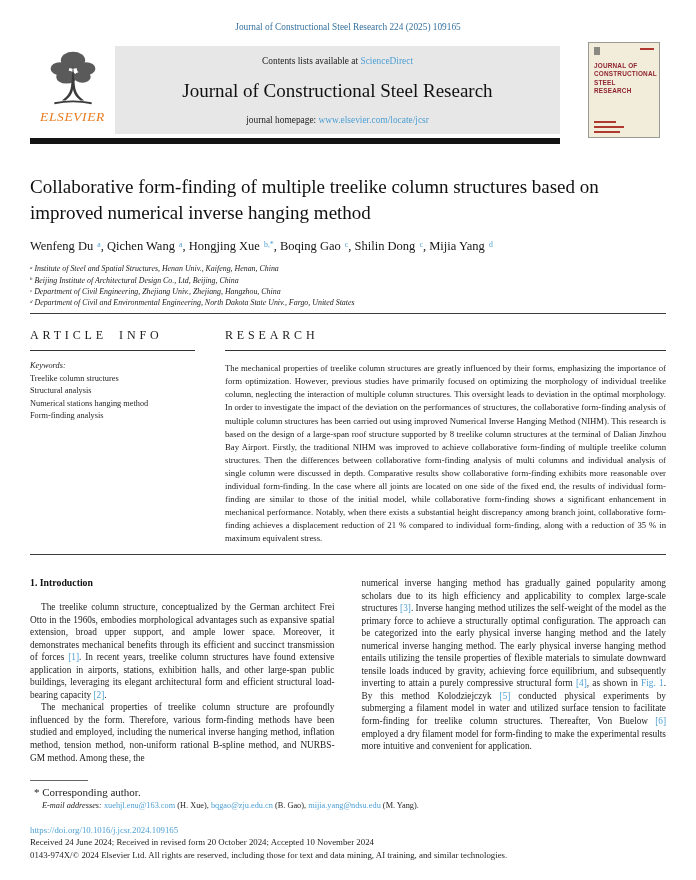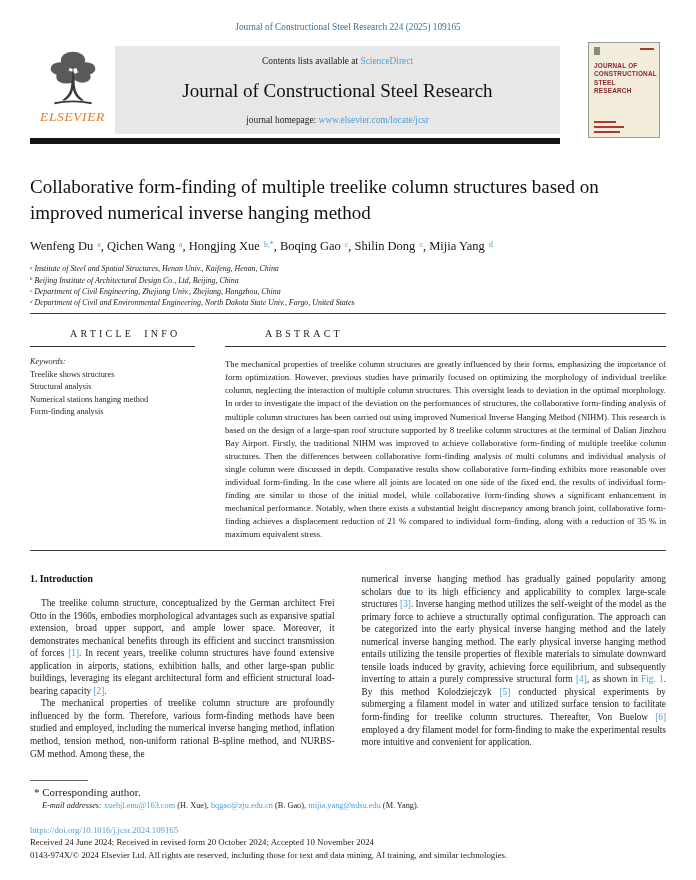--- a/index.html
+++ b/index.html
@@ -111,22 +111,22 @@
   .affil-sup{font-style:italic;margin-right:2px;}
   .rule-full{border-top:1px solid #3c3c3c;margin:5px 30px 0 30px;}
   .meta-grid{
     display:flex;
     margin:0 30px;
     padding-top:14px;
   }
   .info-col{width:165px;margin-right:30px;flex:none;}
   .abs-col{flex:1;}
   .col-heading{
-    font-size:10px;color:#1c1c1c;
-    letter-spacing:0.32em;word-spacing:0.45em;margin-left:40px;
+    font-size:12px;color:#1c1c1c;
+    letter-spacing:0.32em;word-spacing:0.45em;
   }
   .col-rule{border-top:1px solid #333;margin-top:7px;}
   .kw-label{margin-top:9px;font-style:italic;font-size:8.3px;line-height:1.5;}
   .kw{font-size:8.3px;line-height:1.5;}
   .abs-text{
     margin-top:11px;
     font-size:8.7px;line-height:1.5;
     text-align:justify;
     color:#1c1c1c;
   }
@@ -216,27 +216,27 @@
     <div class="affil"><span class="affil-sup">d</span><span>Department of Civil and Environmental Engineering, North Dakota State Univ., Fargo, United States</span></div>
   </div>
 
   <div class="rule-full"></div>
 
   <div class="meta-grid">
     <div class="info-col">
       <div class="col-heading">ARTICLE INFO</div>
       <div class="col-rule"></div>
       <div class="kw-label">Keywords:</div>
-      <div class="kw">Treelike shows structures</div>
+      <div class="kw">Treelike column structures</div>
       <div class="kw">Structural analysis</div>
       <div class="kw">Numerical stations hanging method</div>
       <div class="kw">Form-finding analysis</div>
     </div>
     <div class="abs-col">
-      <div class="col-heading">ABSTRACT</div>
+      <div class="col-heading">RESEARCH</div>
       <div class="col-rule"></div>
       <p class="abs-text">The mechanical properties of treelike column structures are greatly influenced by their forms, emphasizing the importance of form optimization. However, previous studies have primarily focused on optimizing the morphology of individual treelike column, neglecting the interaction of multiple column structures. This oversight leads to deviation in the optimal morphology. In order to investigate the impact of the deviation on the performances of structures, the collaborative form-finding analysis of multiple column structures has been carried out using improved Numerical Inverse Hanging Method (NIHM). This research is based on the design of a large-span roof structure supported by 8 treelike column structures at the terminal of Dalian Jinzhou Bay Airport. Firstly, the traditional NIHM was improved to achieve collaborative form-finding of multiple treelike column structures. Then the differences between collaborative form-finding analysis of multi columns and individual analysis of single column were discussed in depth. Comparative results show collaborative form-finding exhibits more reasonable over individual form-finding. In the case where all joints are located on one side of the fixed end, the results of individual form-finding are similar to those of the initial model, while collaborative form-finding shows a significant enhancement in mechanical performance. Notably, when there exists a substantial height discrepancy among branch joint, collaborative form-finding achieves a displacement reduction of 21 % compared to individual form-finding, along with a reduction of 35 % in maximum equivalent stress.</p>
     </div>
   </div>
 
   <div class="rule-full rule-abs-bottom"></div>
 
   <div class="body-cols">
     <div class="bcol">
       <div class="sec-heading">1. Introduction</div>

